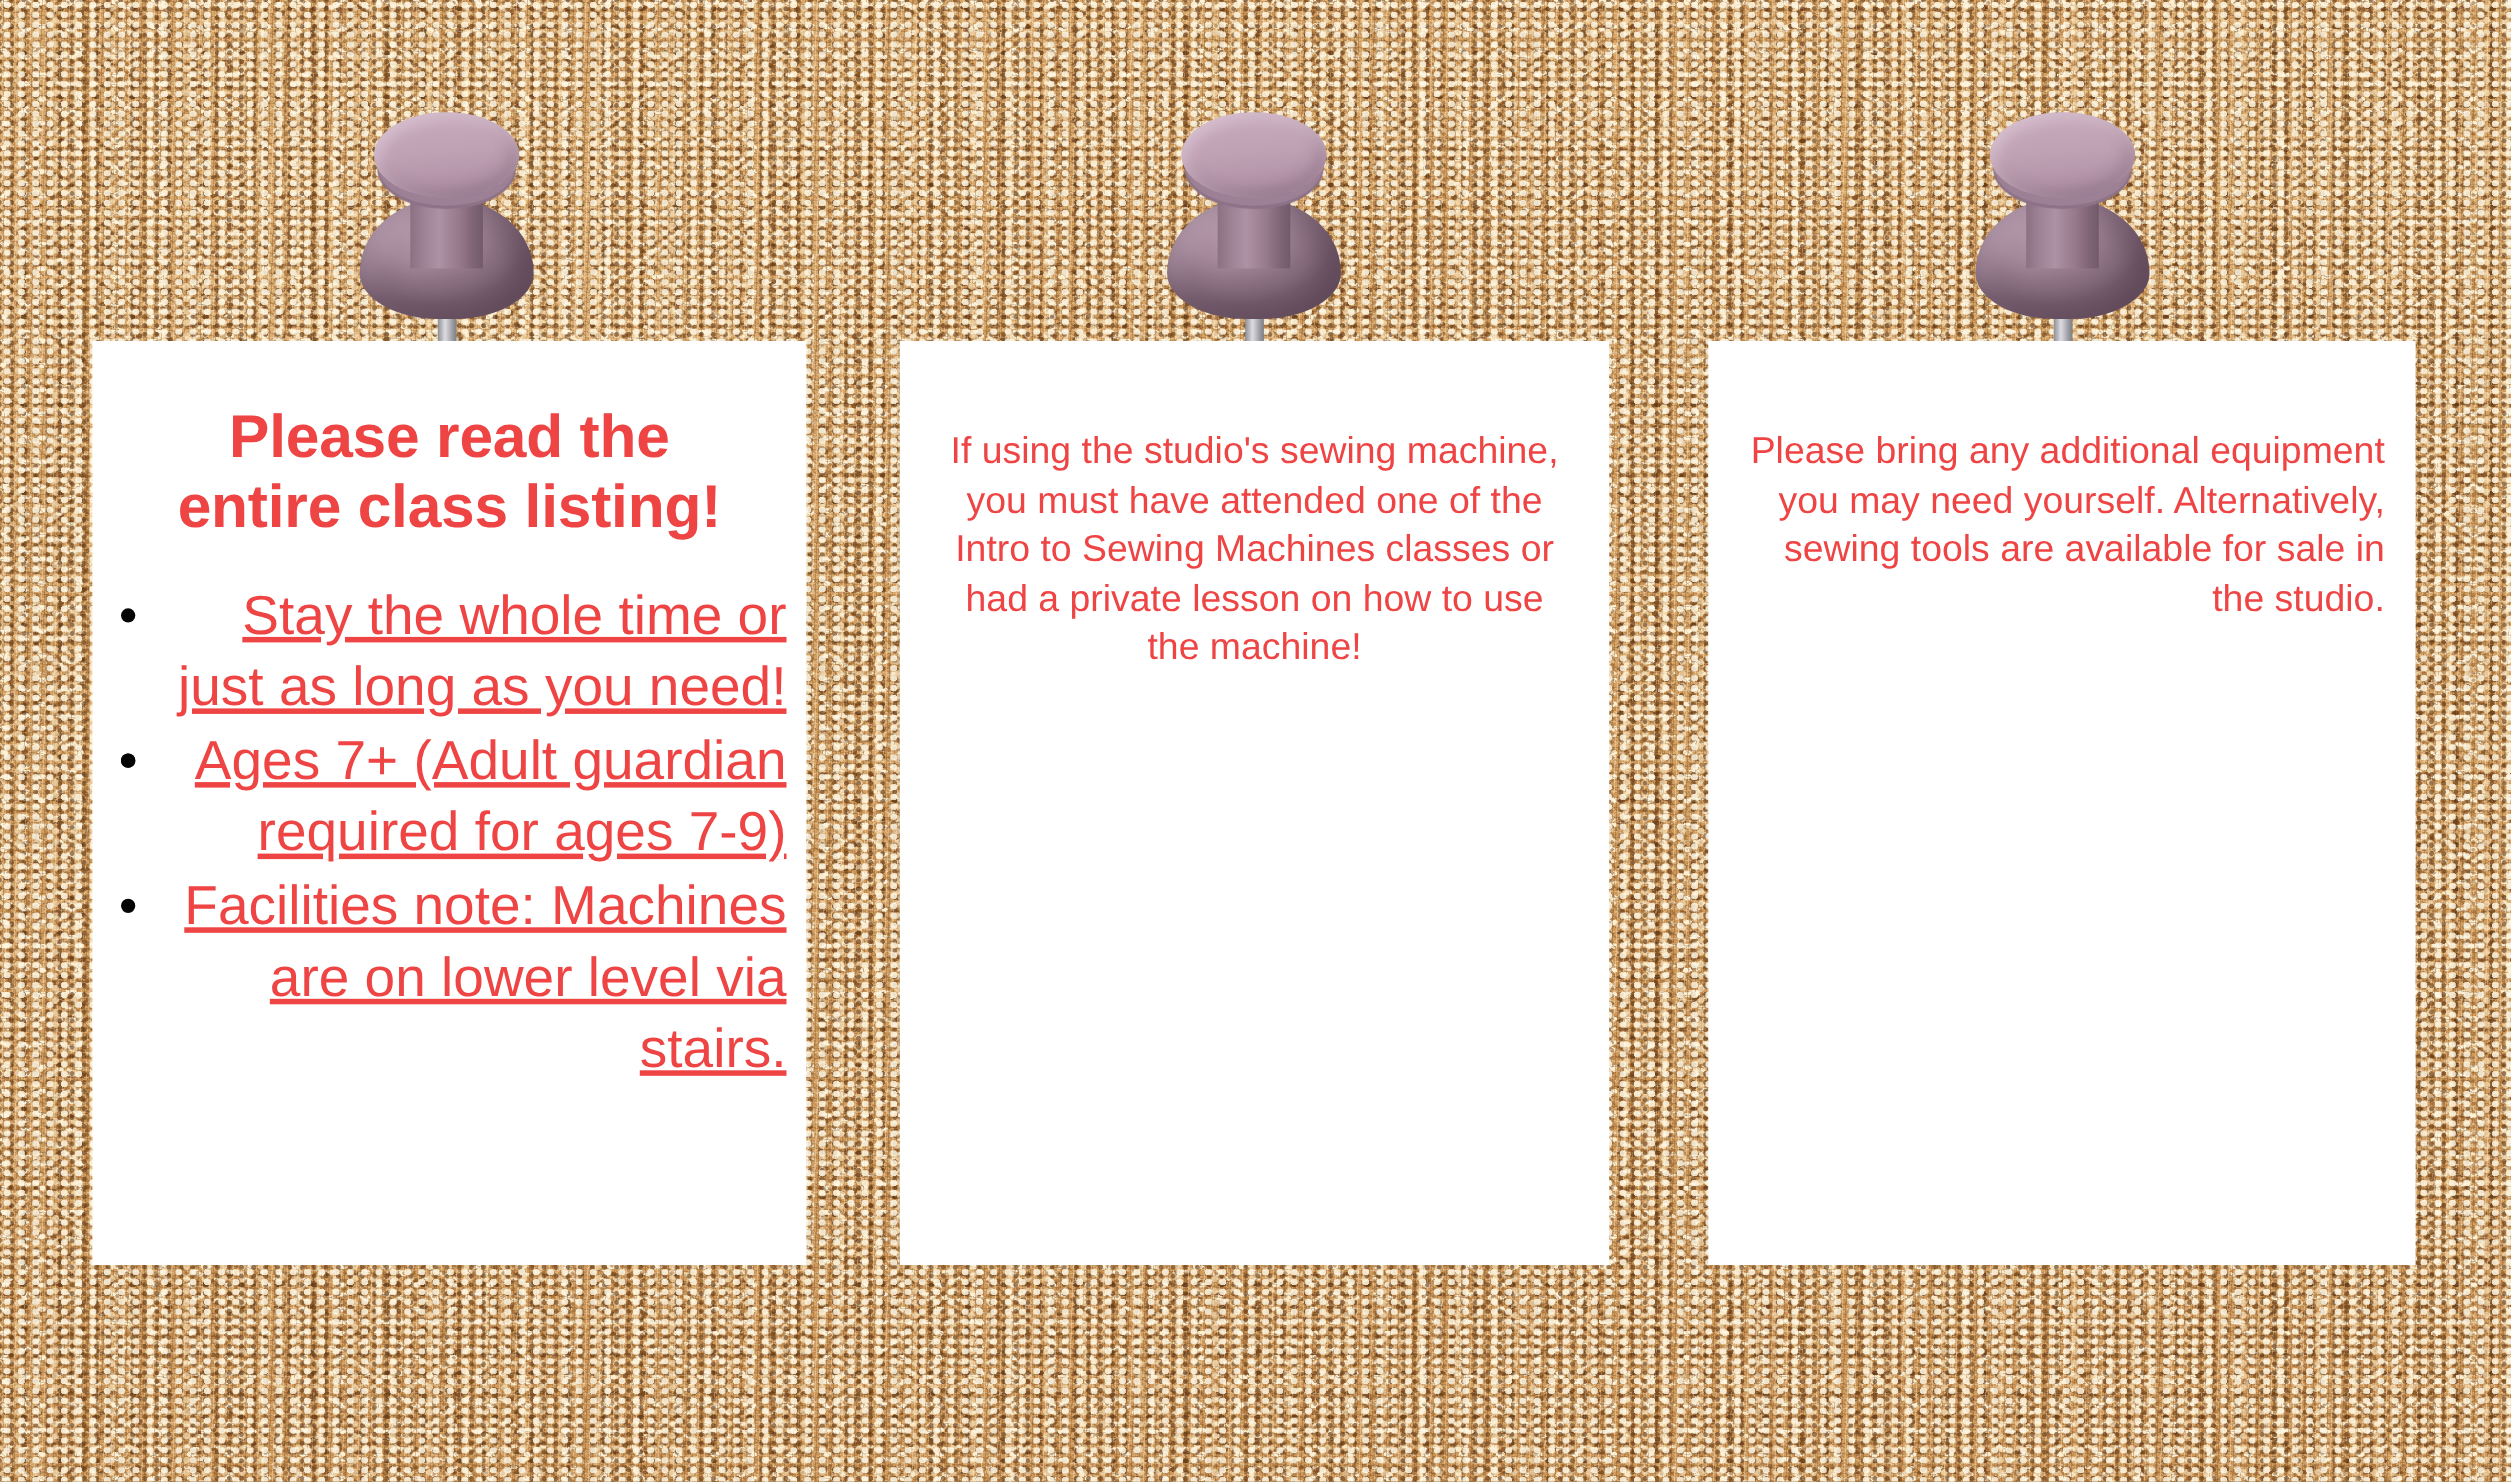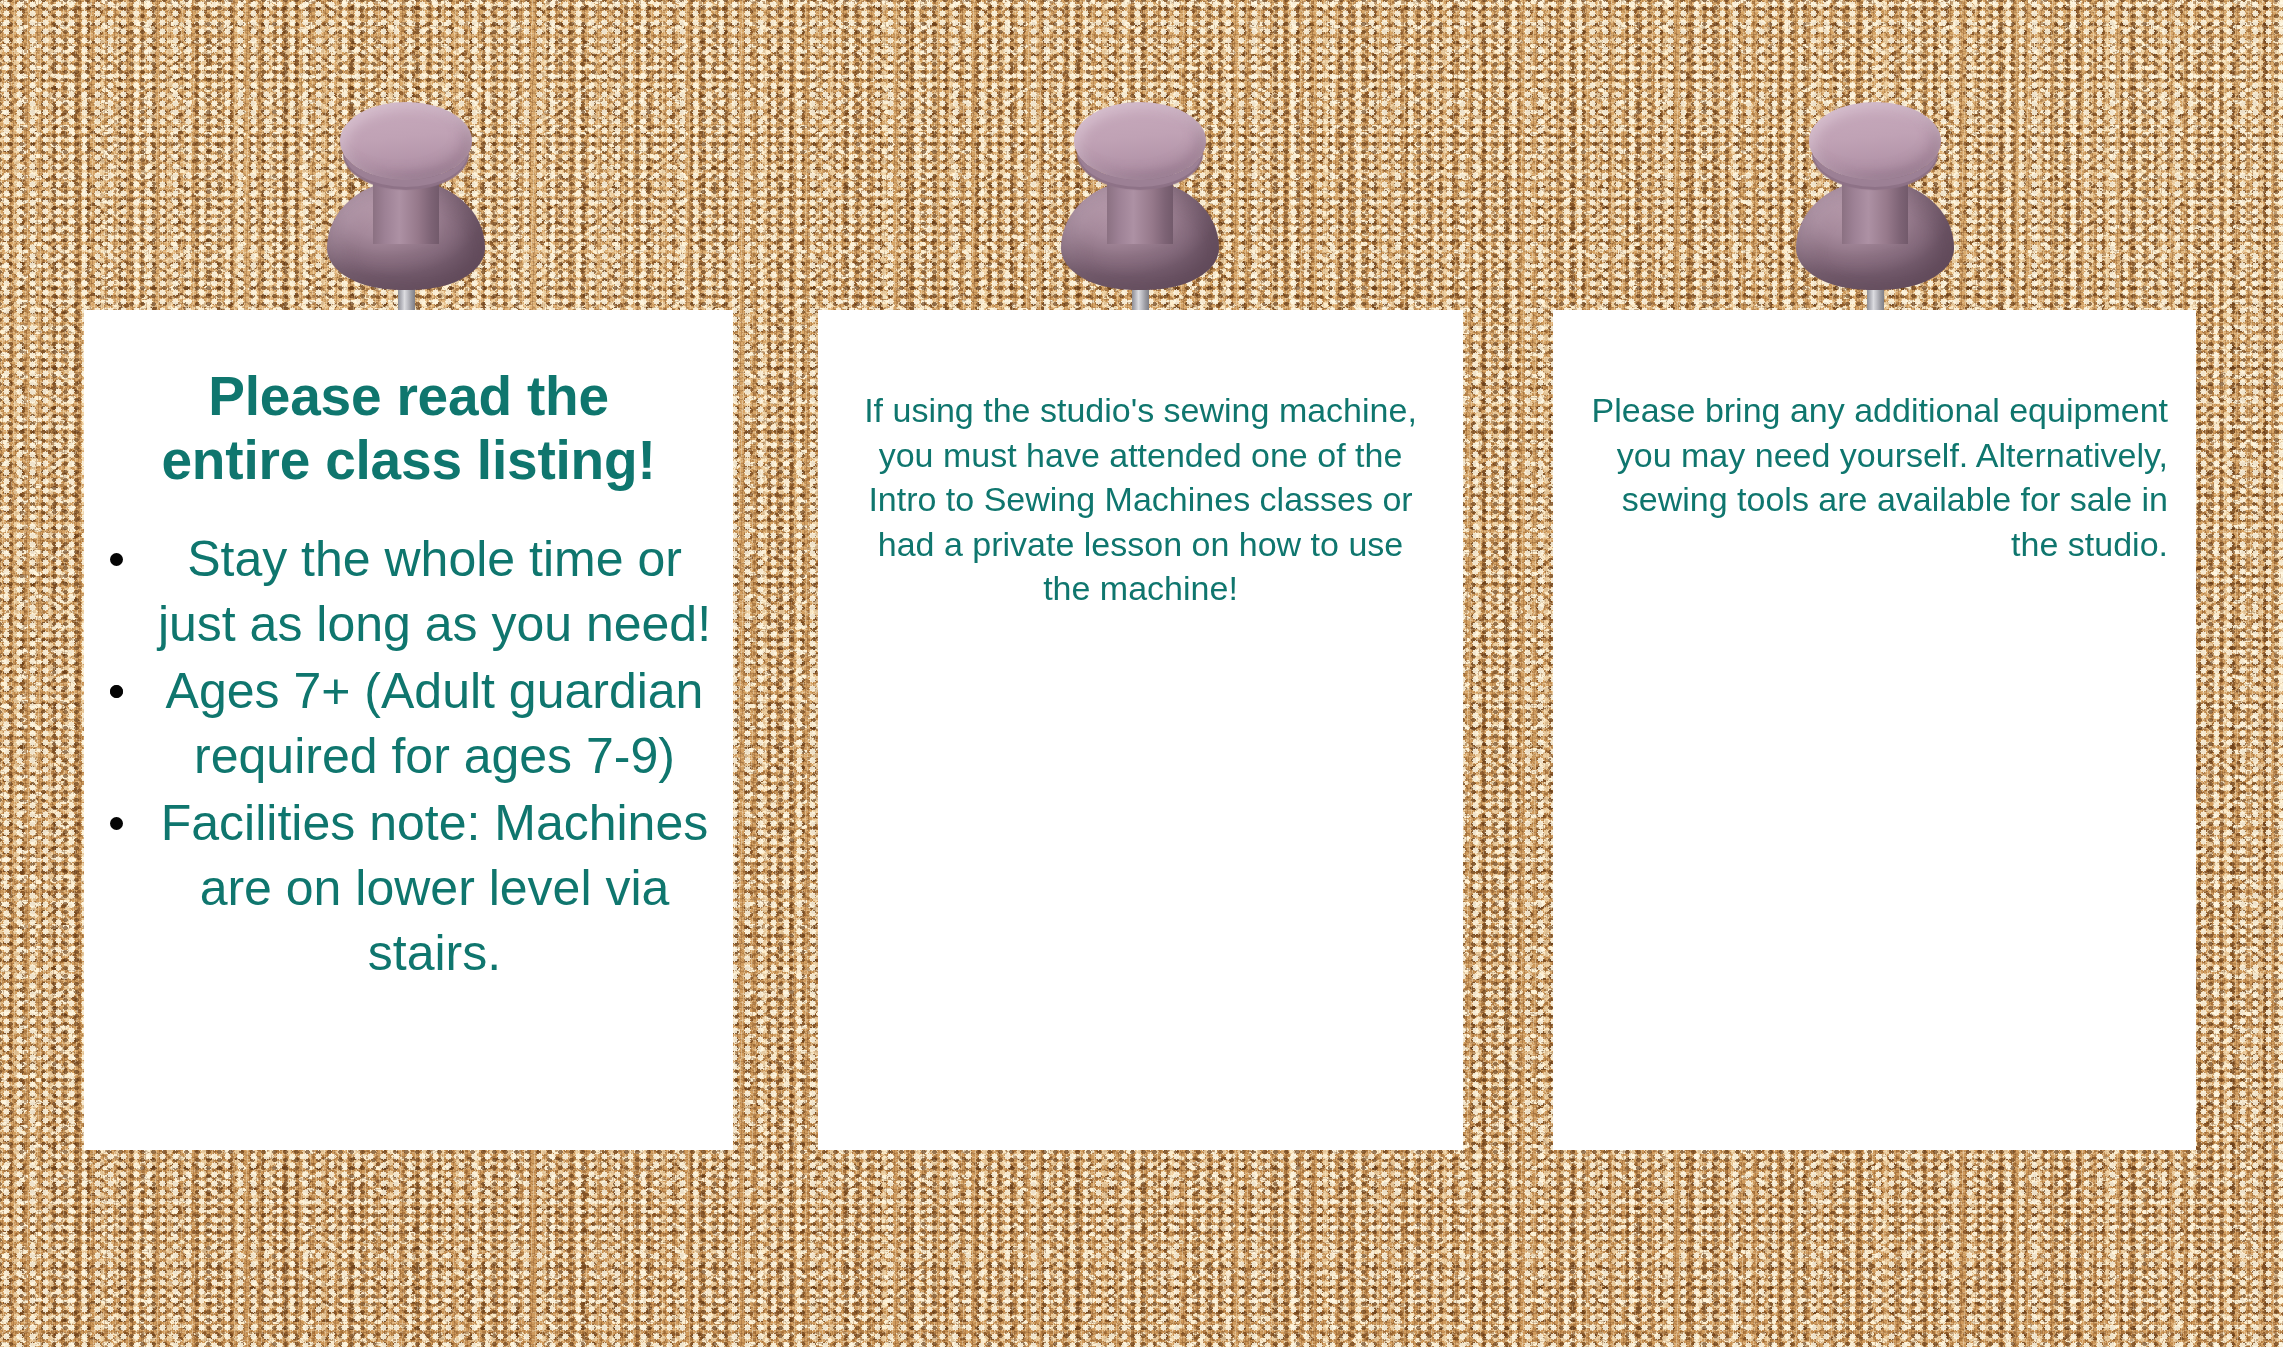--- a/index.html
+++ b/index.html
@@ -152,21 +152,21 @@
 
   
   .card {
     position: absolute;
     background: #ffffff;
     box-sizing: border-box;
     display: flex;
     flex-direction: column;
     align-items: center;
     text-align: center;
-    color: #0f766e;
+    color: #ef4444;
     z-index: 5;
     overflow: hidden;
   }
 
   .card-title {
     font-weight: 700;
     font-size: 55px;
     line-height: 1.17;
     letter-spacing: -.2px;
     margin: 0;
@@ -178,21 +178,22 @@
     margin: 0;
     padding: 0;
     font-size: 50px;
     line-height: 1.30;
     font-weight: 400;
   }
   .card-list li {
     position: relative;
     padding: 0 6px 0 58px;
     margin: 0 0 2px 0;
-    text-align: center;
+    text-align: right;
+    text-decoration: underline;
   }
   .card-list li .dot {
     position: absolute;
     left: 14px;
     top: .52em;
     width: 13px;
     height: 13px;
     background: #050505;
     border-radius: 50%;
   }

